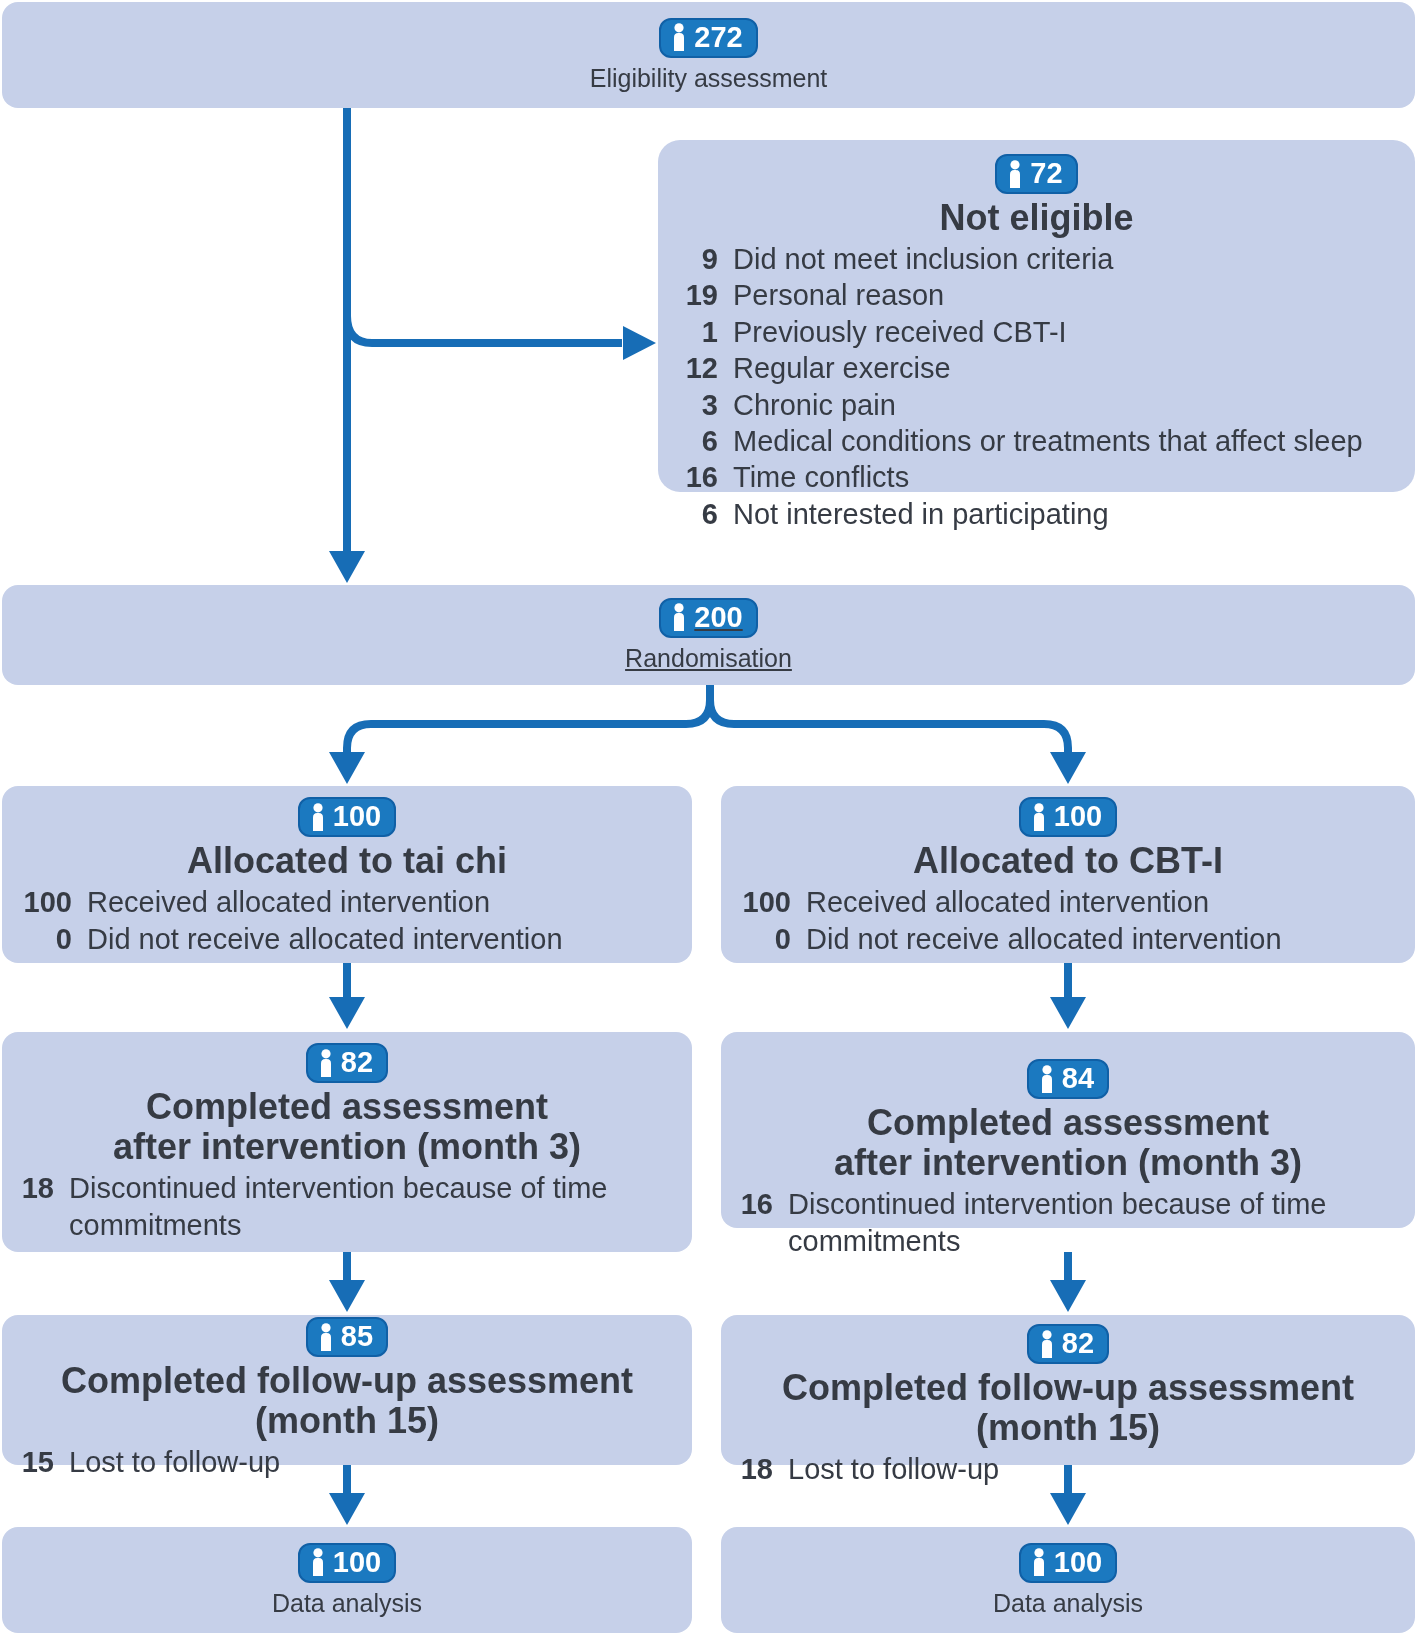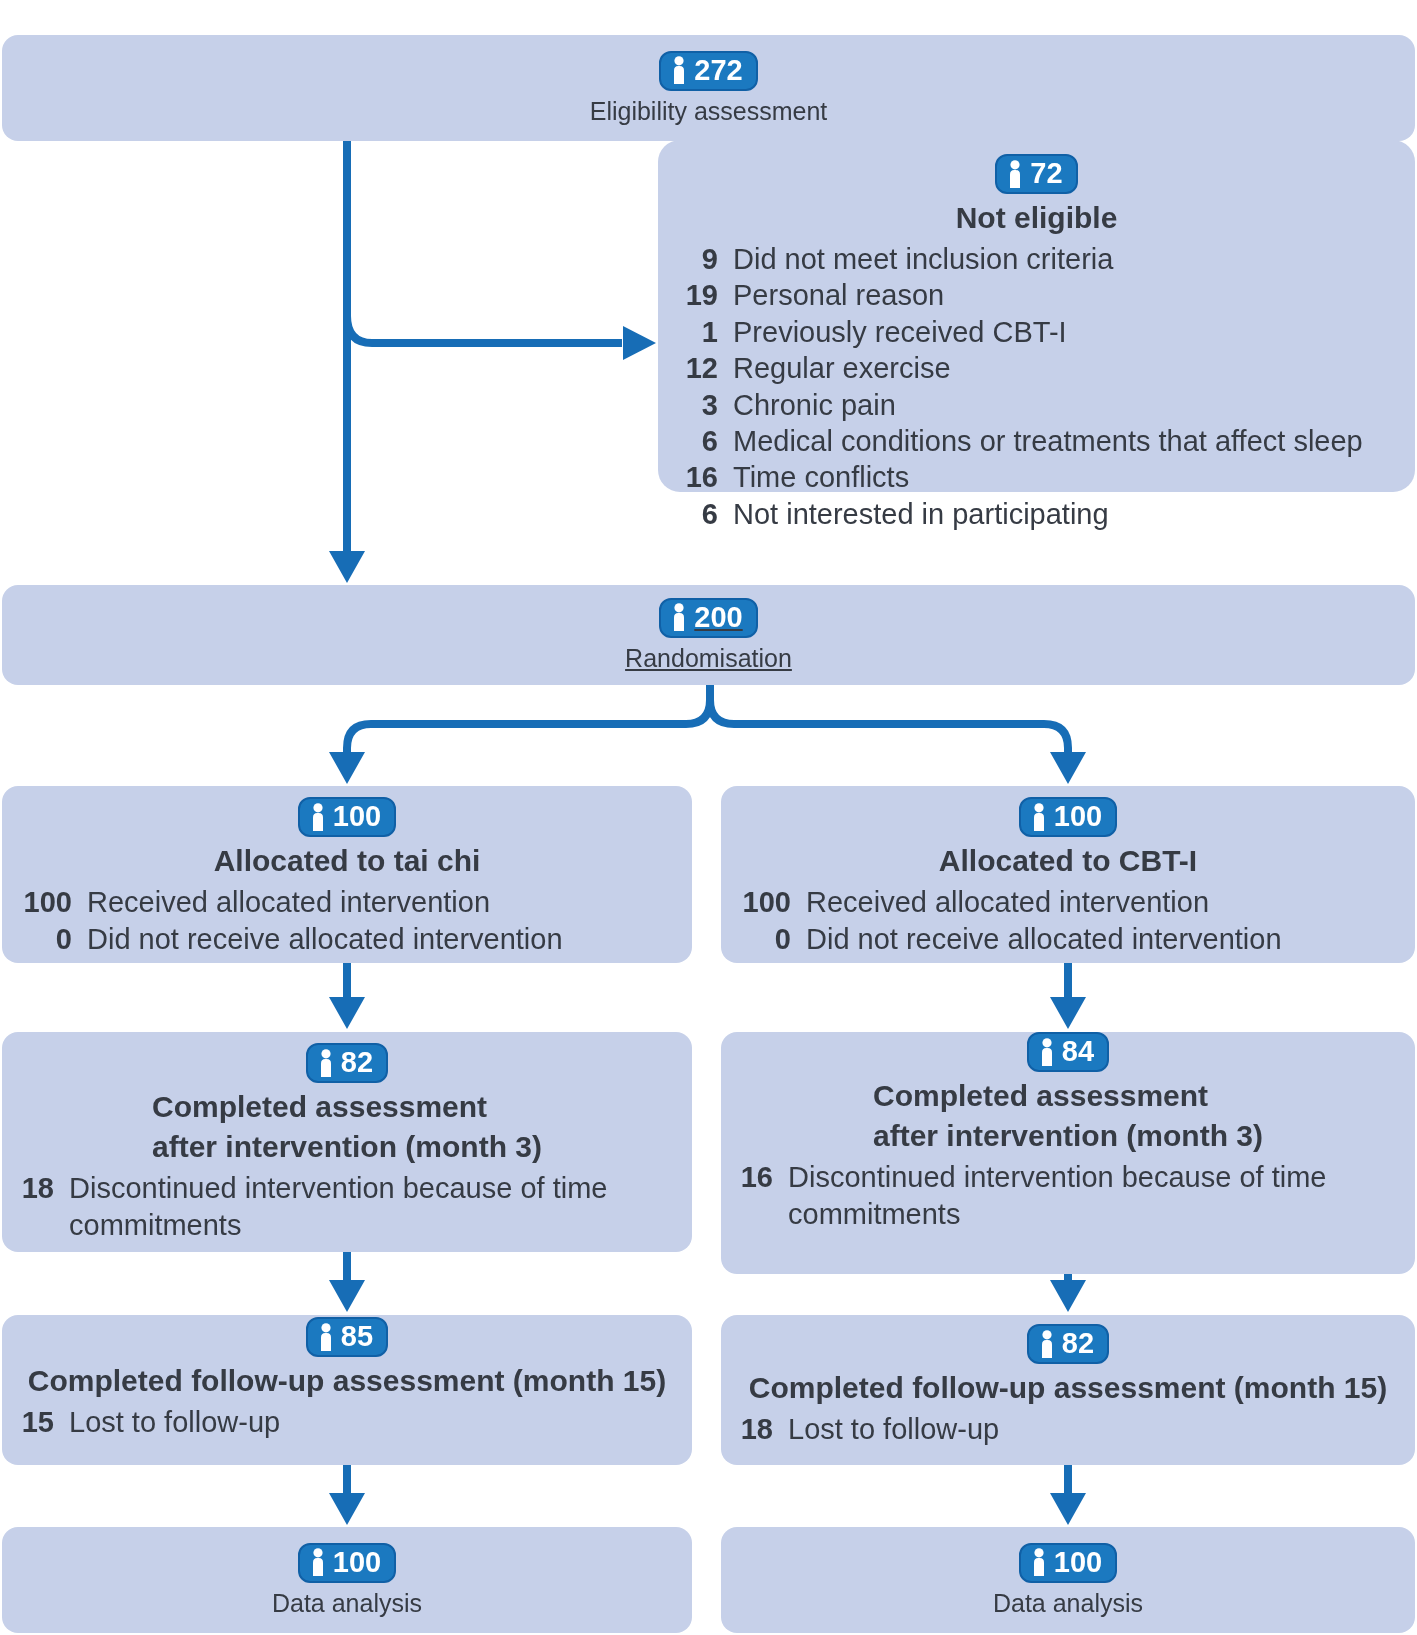--- a/index.html
+++ b/index.html
@@ -7,35 +7,35 @@
   .canvas{position:relative;width:1417px;height:1635px;background:#ffffff;overflow:hidden;}
   .arrows{position:absolute;left:0;top:0;pointer-events:none;}
   .box{position:absolute;background:#c6d0e9;border-radius:16px;box-sizing:border-box;
        display:flex;flex-direction:column;align-items:center;}
   .station{justify-content:center;gap:6px;}
   .badge{display:inline-flex;align-items:center;gap:7px;background:#1b79c0;
          border:2px solid #1060a6;border-radius:12px;padding:3px 13px 4px 10px;
          color:#fff;font-weight:bold;font-size:29px;line-height:1;flex:none;}
   .badge svg{display:block;}
   .station-label{font-size:25px;line-height:1.15;}
-  .box-title{font-size:30px;font-weight:bold;text-align:left;line-height:40px;margin-top:4px;}
+  .box-title{font-size:36px;font-weight:bold;text-align:center;line-height:40px;margin-top:4px;}
   .list{width:100%;padding:3px 10px 0 8px;box-sizing:border-box;font-size:29px;line-height:37px;}
   .row{display:flex;align-items:flex-start;}
   .num{font-weight:bold;text-align:right;flex:none;}
   .w44{width:44px;} .w52{width:52px;} .w62{width:62px;}
   .lbl{padding-left:15px;flex:1;}
   .nowrap .lbl{white-space:nowrap;}
   
-  .b-elig{left:2px;top:2px;width:1413px;height:106px;margin-top:33px;}
+  .b-elig{left:2px;top:2px;width:1413px;height:106px;}
   .b-ne{left:658px;top:140px;width:757px;height:352px;padding-top:14px;border-radius:22px;}
   .b-rand{left:2px;top:585px;width:1413px;height:100px;text-decoration:underline;}
   .b-alloc-l{left:2px;top:786px;width:690px;height:177px;padding-top:11px;}
   .b-alloc-r{left:721px;top:786px;width:694px;height:177px;padding-top:11px;}
   .b-m3-l{left:2px;top:1032px;width:690px;height:220px;padding-top:11px;}
-  .b-m3-r{left:721px;top:1032px;width:694px;height:242px;padding-top:0;}
+  .b-m3-r{left:721px;top:1032px;width:694px;height:196px;padding-top:27px;}
   .b-fu-l{left:2px;top:1315px;width:690px;height:150px;padding-top:2px;}
   .b-fu-r{left:721px;top:1315px;width:694px;height:150px;padding-top:9px;}
   .b-da-l{left:2px;top:1527px;width:690px;height:106px;}
   .b-da-r{left:721px;top:1527px;width:694px;height:106px;}
 </style>
 </head>
 <body>
 
 <div class="canvas">
 

